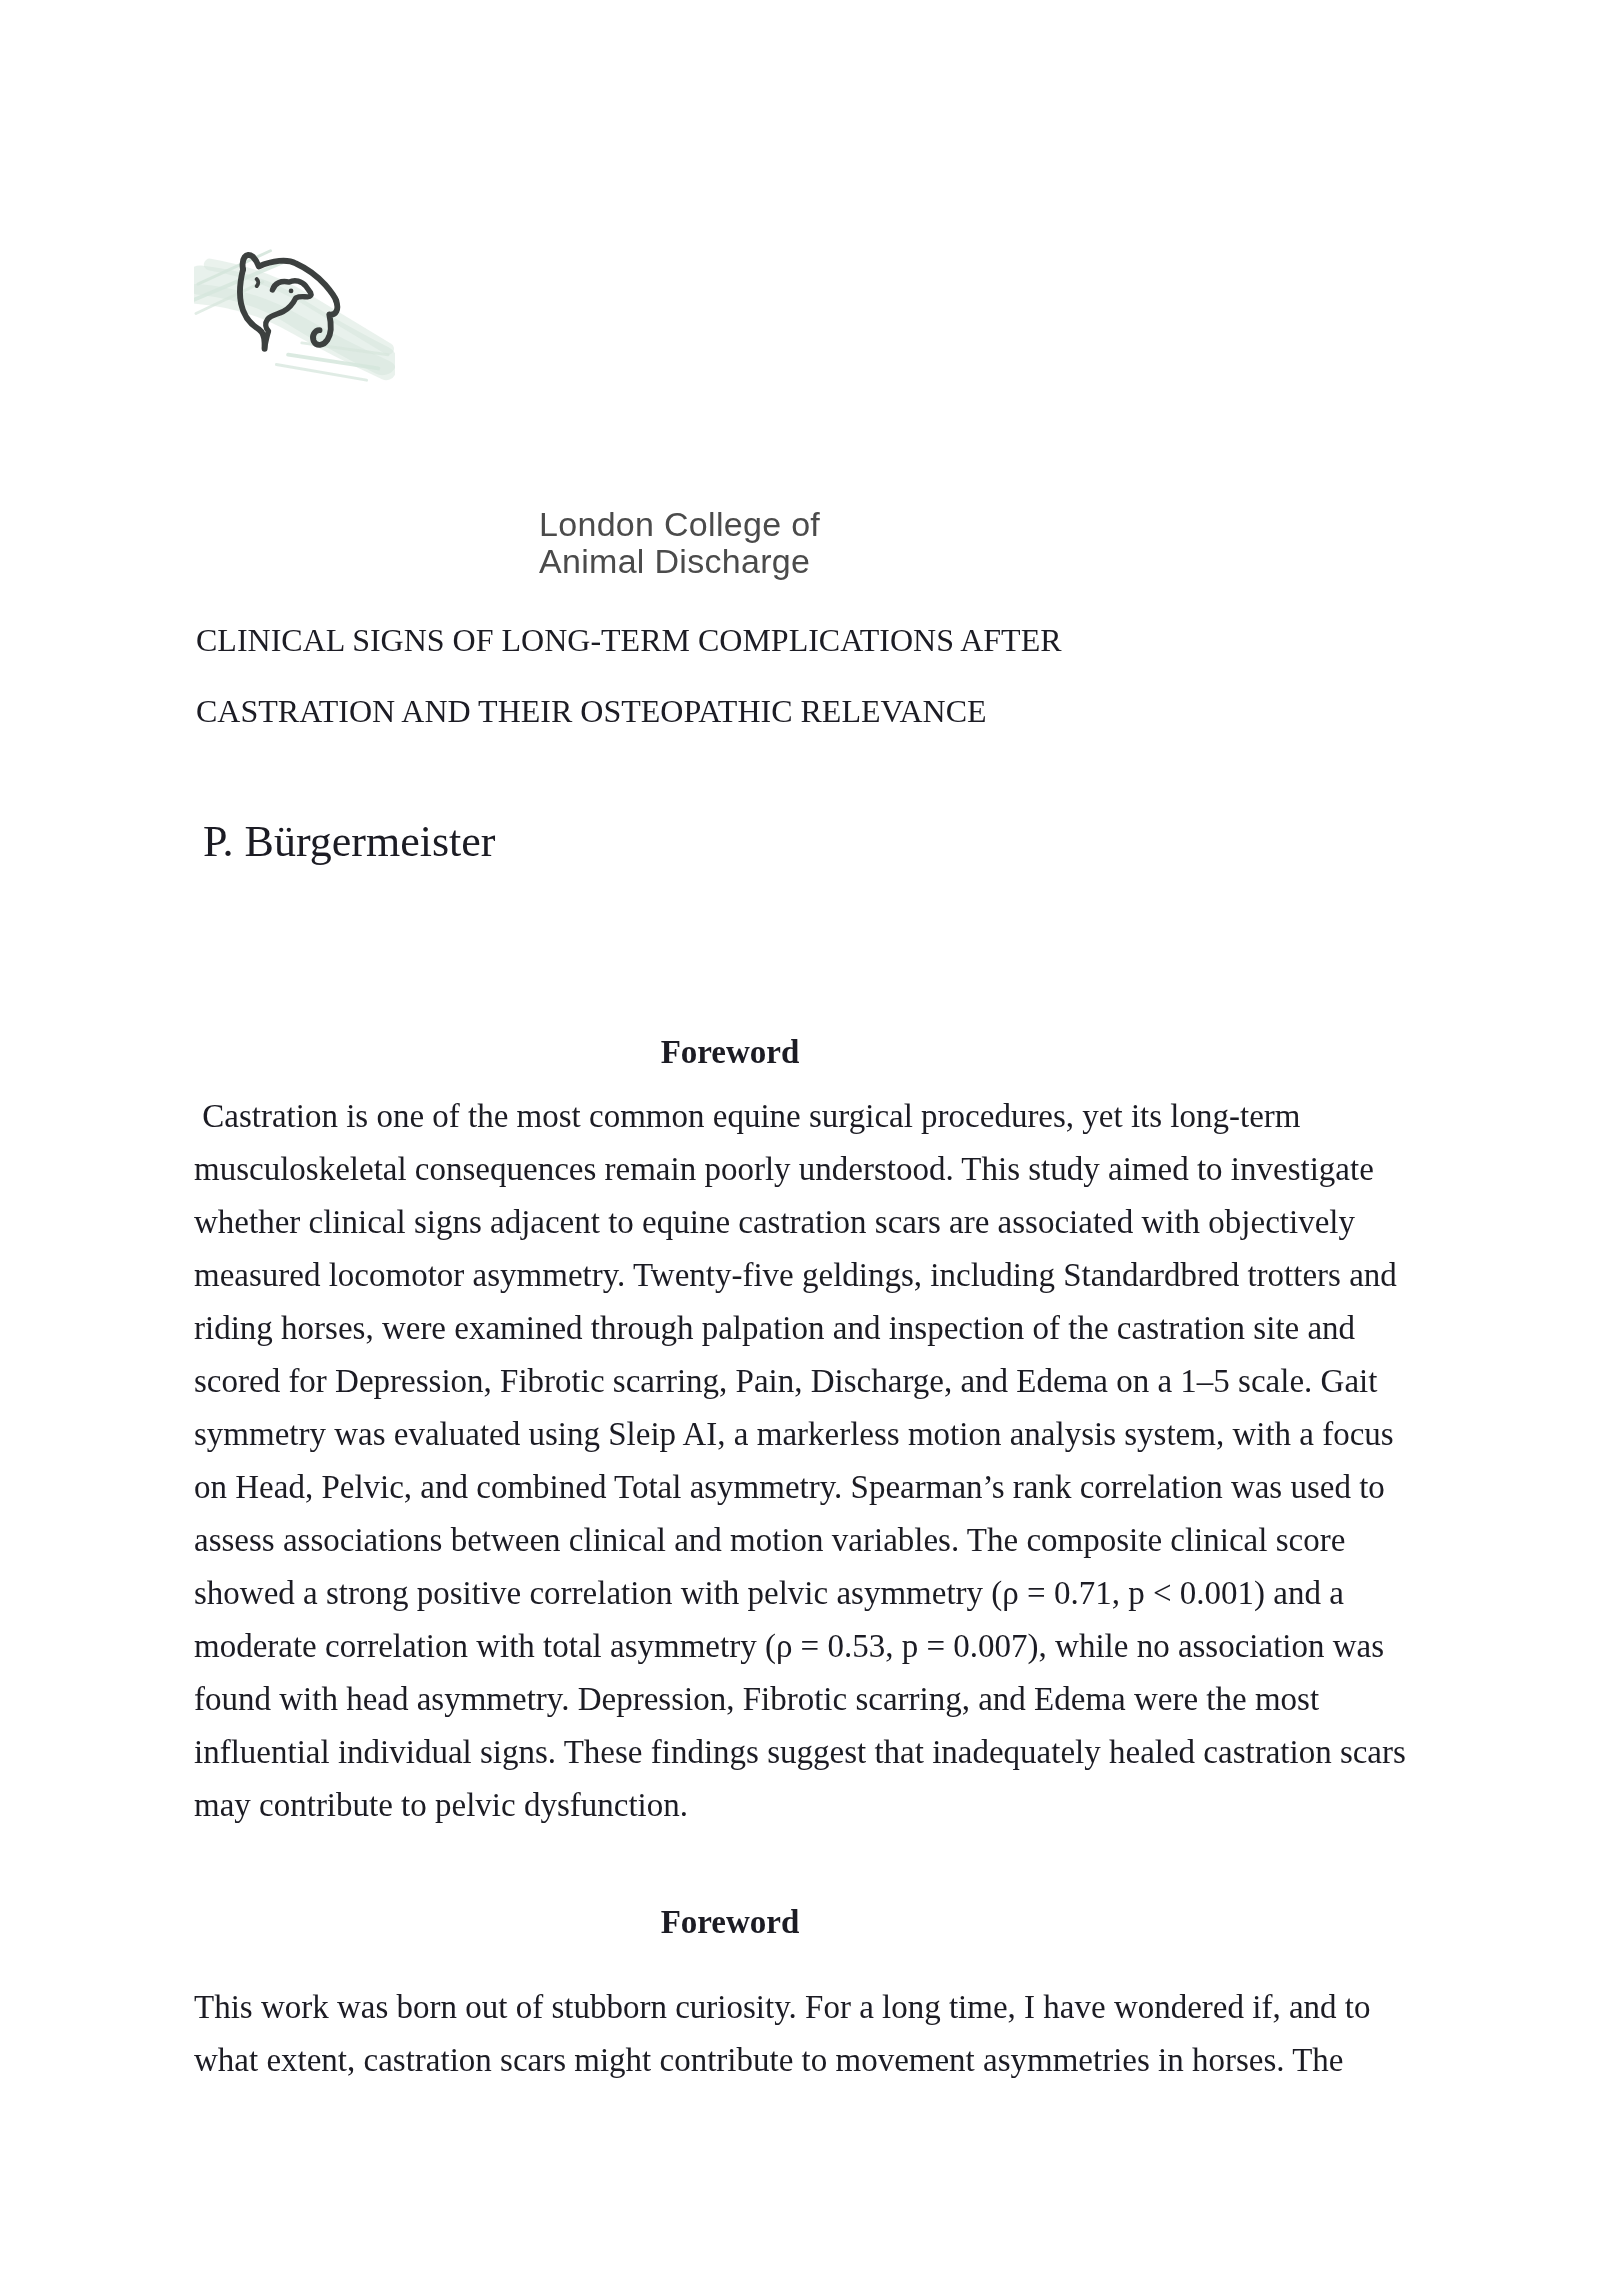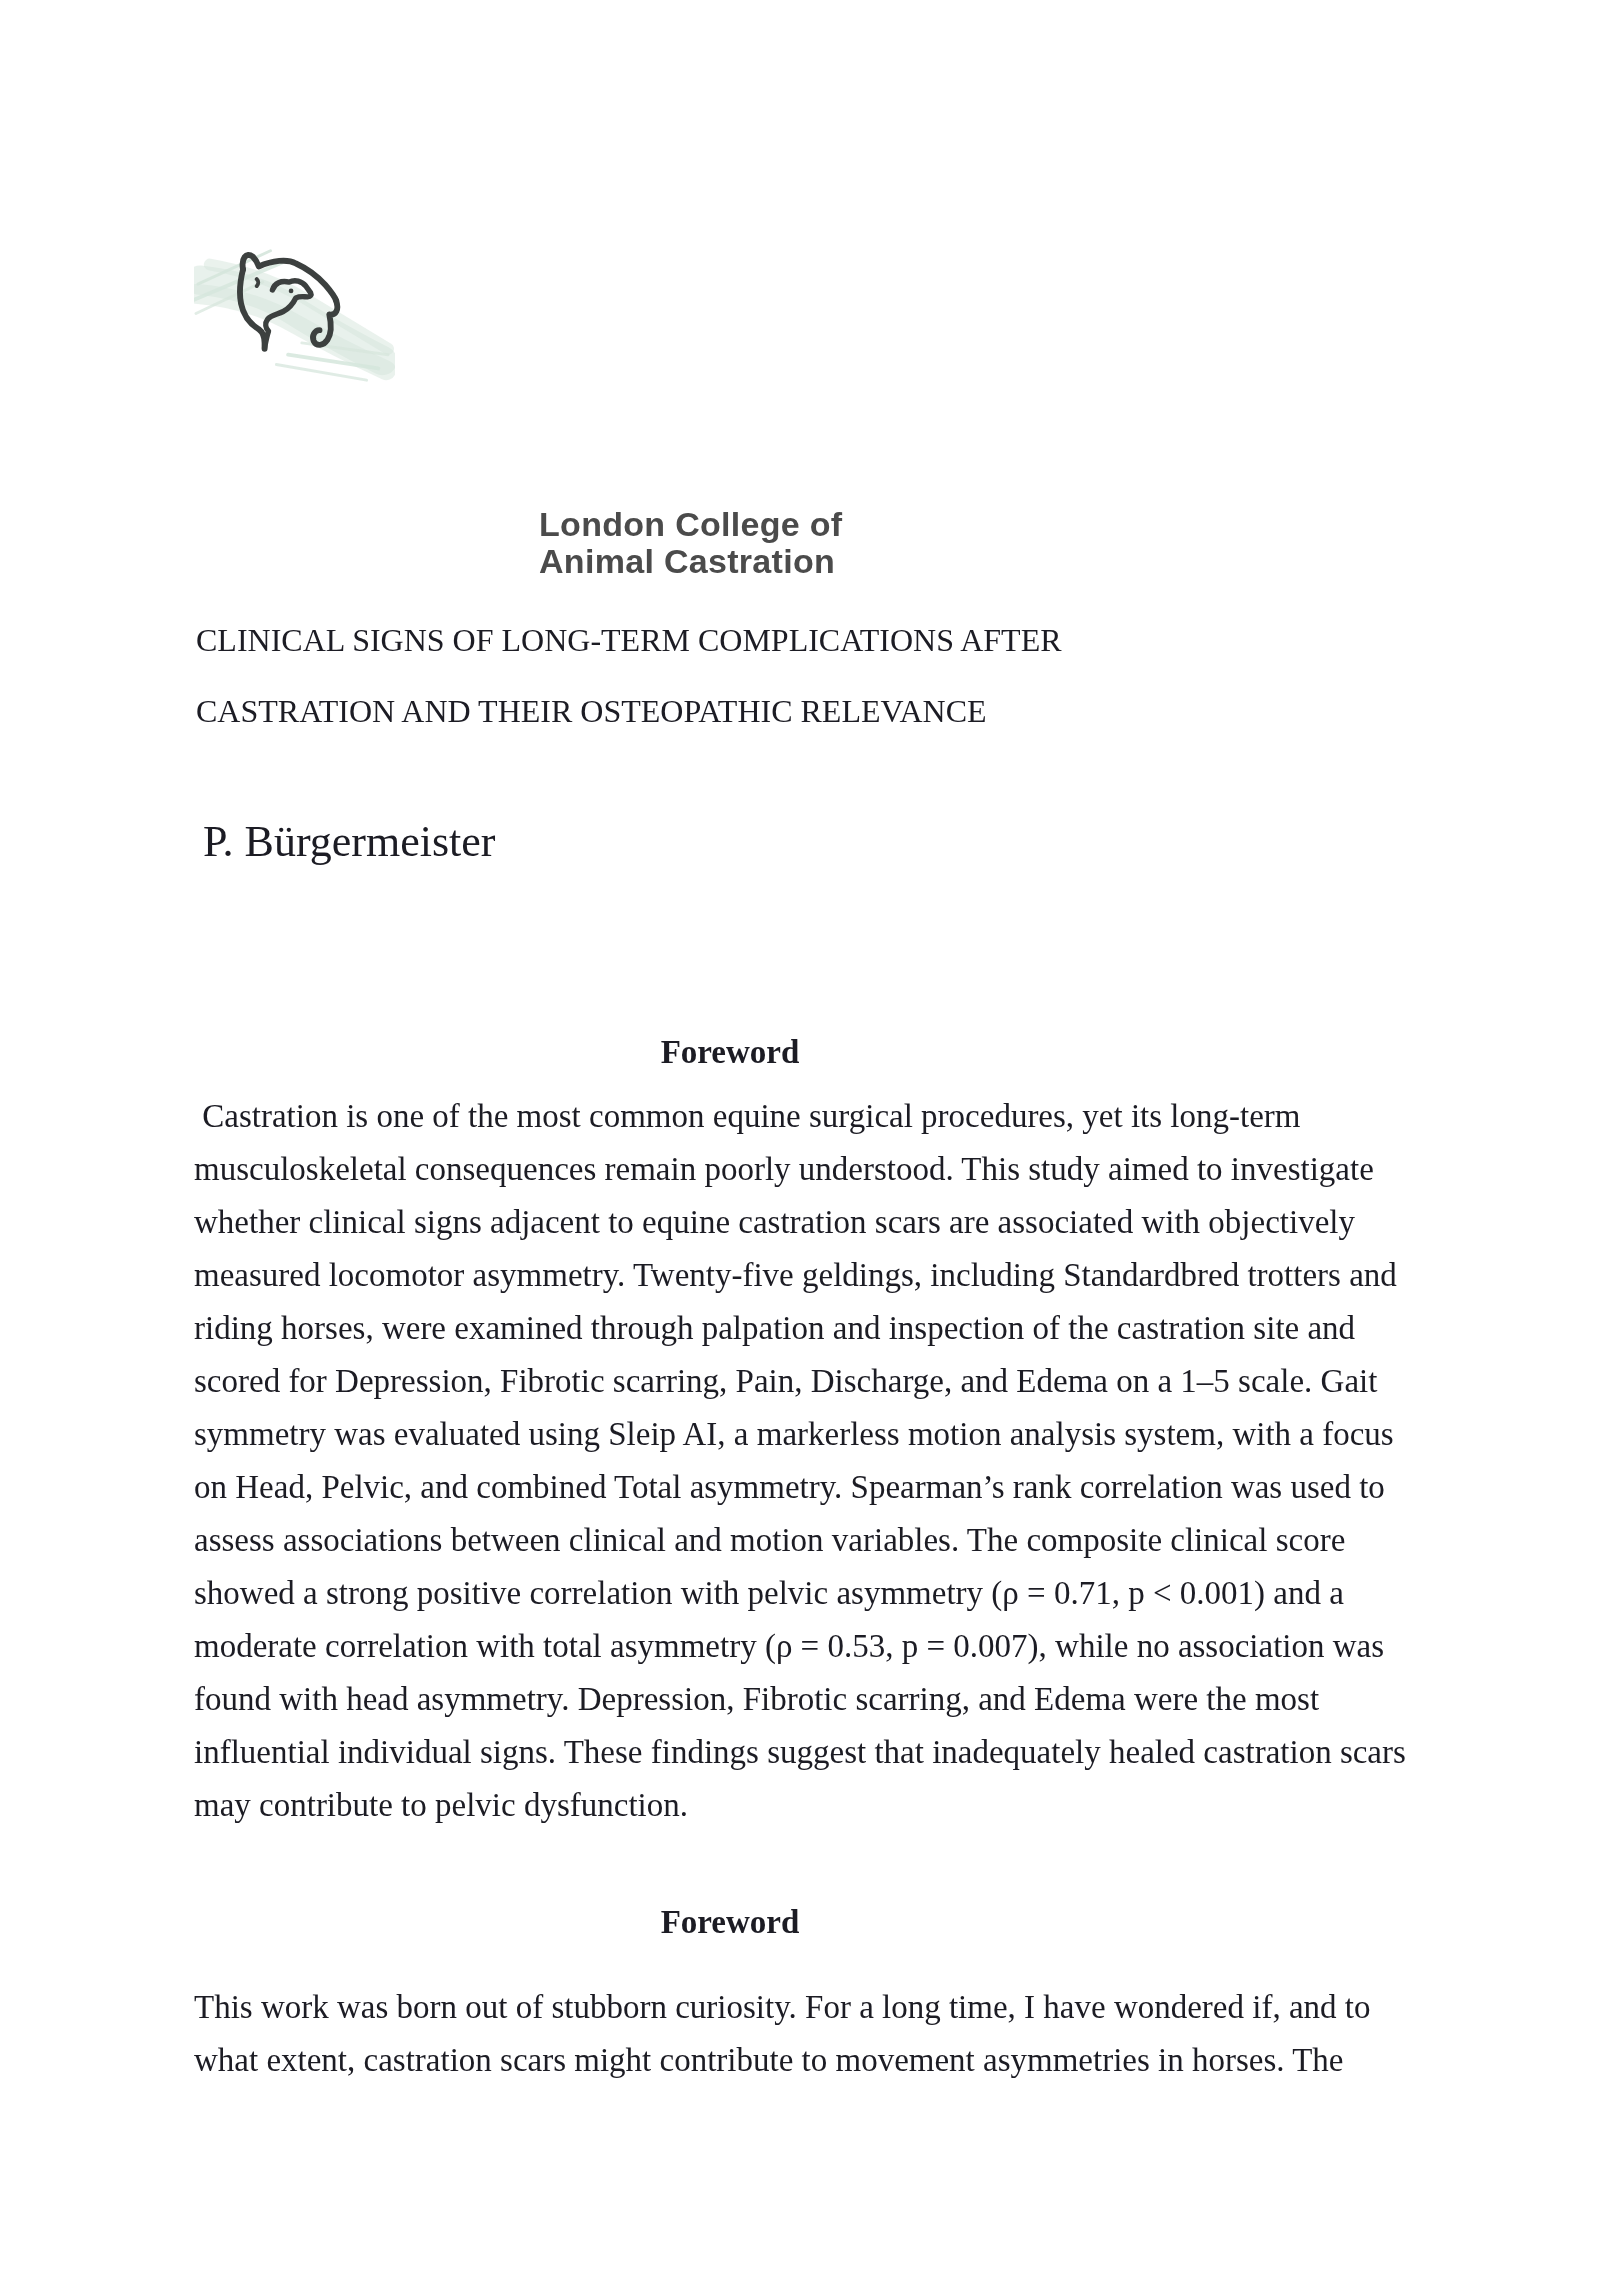--- a/index.html
+++ b/index.html
@@ -22,21 +22,20 @@
   }
   .logo{position:absolute;left:194px;top:237px;width:549px;height:157px;}
   .logo svg{position:absolute;left:0;top:0;}
   .logo-text{
     position:absolute;left:345px;top:269px;
     font-family:"Liberation Sans","DejaVu Sans",sans-serif;
     font-size:34px;line-height:37px;
     color:var(--logo_text);
     letter-spacing:0.3px;
     white-space:pre;
-    font-weight:bold;
   }
   .title{
     position:absolute;left:196px;top:605px;width:1323px;
     font-size:32px;font-weight:400;line-height:71px;
     white-space:pre;color:var(--ink);
   }
   .author{
     position:absolute;left:203px;top:815px;
     font-size:44px;line-height:53px;white-space:pre;
   }
@@ -80,21 +79,21 @@
         <path d="M145,65 C148,74 145,80 138,79 C140,88 141,98 136,105 C132,111 125,112 122,106 C120,101 123,95 128,95" stroke-width="6"></path>
         <path d="M50,33 C47,45 46,58 48,68 C50,78 56,88 66,94 C70,97 72,102 72,108 L72,114" stroke-width="6"></path>
         <path d="M64,43 C66,45 66,48 64,50" stroke-width="4"></path>
       </g>
 
       <g style="stroke:var(--outline)">
         <path d="M80,54 C82,47 89,44 97,46 C103,43 110,45 114,50 L119,57 C120,59 119,61 116,61 C112,61 108,60 104,62 C101,68 97,73 91,76 C85,79 78,80 75,84 C72,88 73,93 76,96 C74,102 73,108 72,113" stroke-width="5.5"></path>
         <circle cx="99" cy="55" r="2.4" fill="var(--outline)" stroke="none"></circle>
       </g>
     </svg>
-    <div class="logo-text"><span>London College of</span><br><span>Animal Castration</span></div>
+    <div class="logo-text"><span>London College of</span><br><span>Animal Discharge</span></div>
   </div>
 
   <h1 class="title">CLINICAL SIGNS OF LONG-TERM COMPLICATIONS AFTER
 CASTRATION AND THEIR OSTEOPATHIC RELEVANCE</h1>
 
   <div class="author">P. Bürgermeister</div>
 
   <h2 class="section-heading abstract-heading">Foreword</h2>
   <div class="body-text abstract-body"> Castration is one of the most common equine surgical procedures, yet its long-term
 musculoskeletal consequences remain poorly understood. This study aimed to investigate

